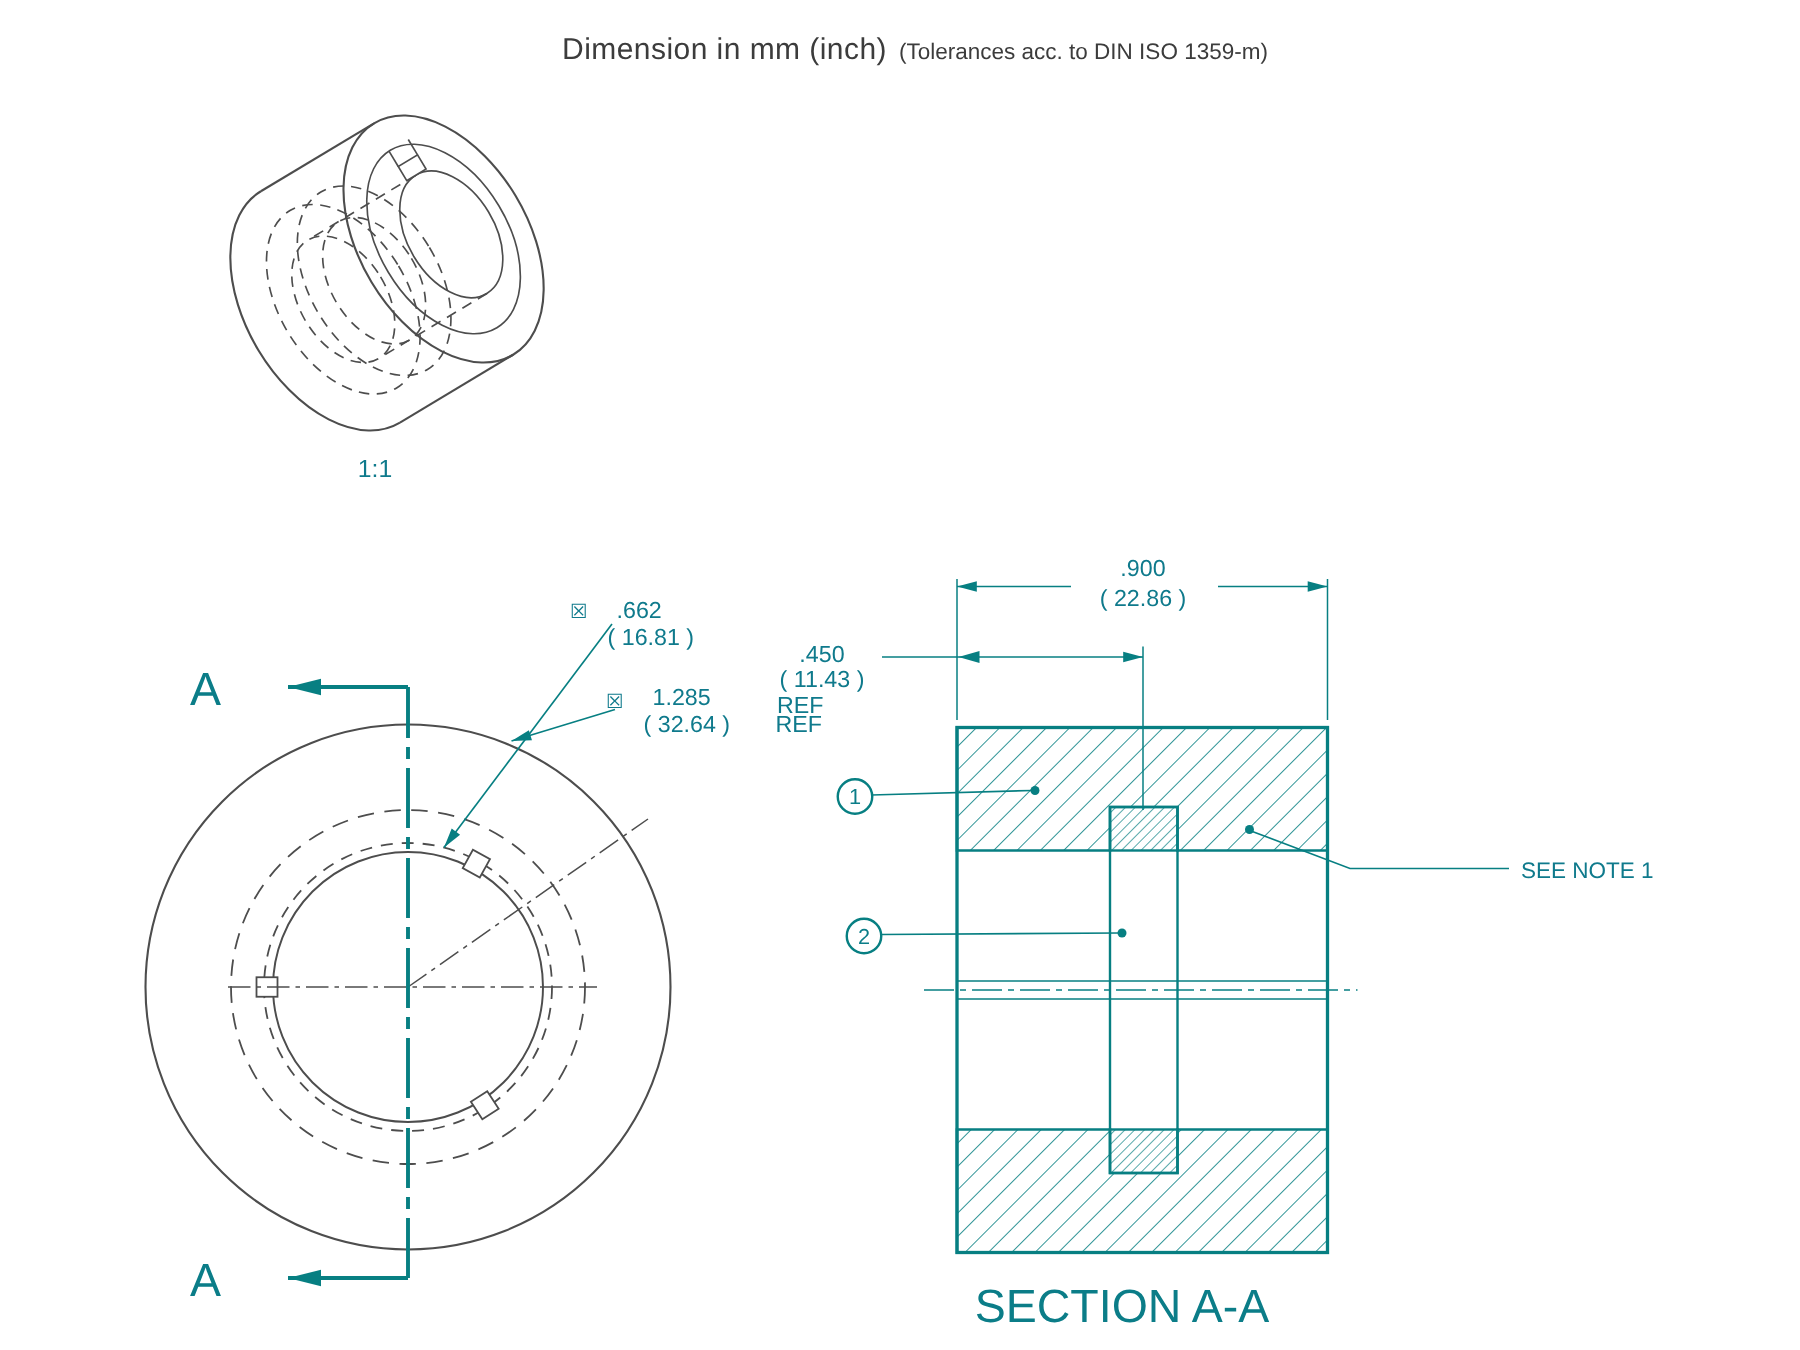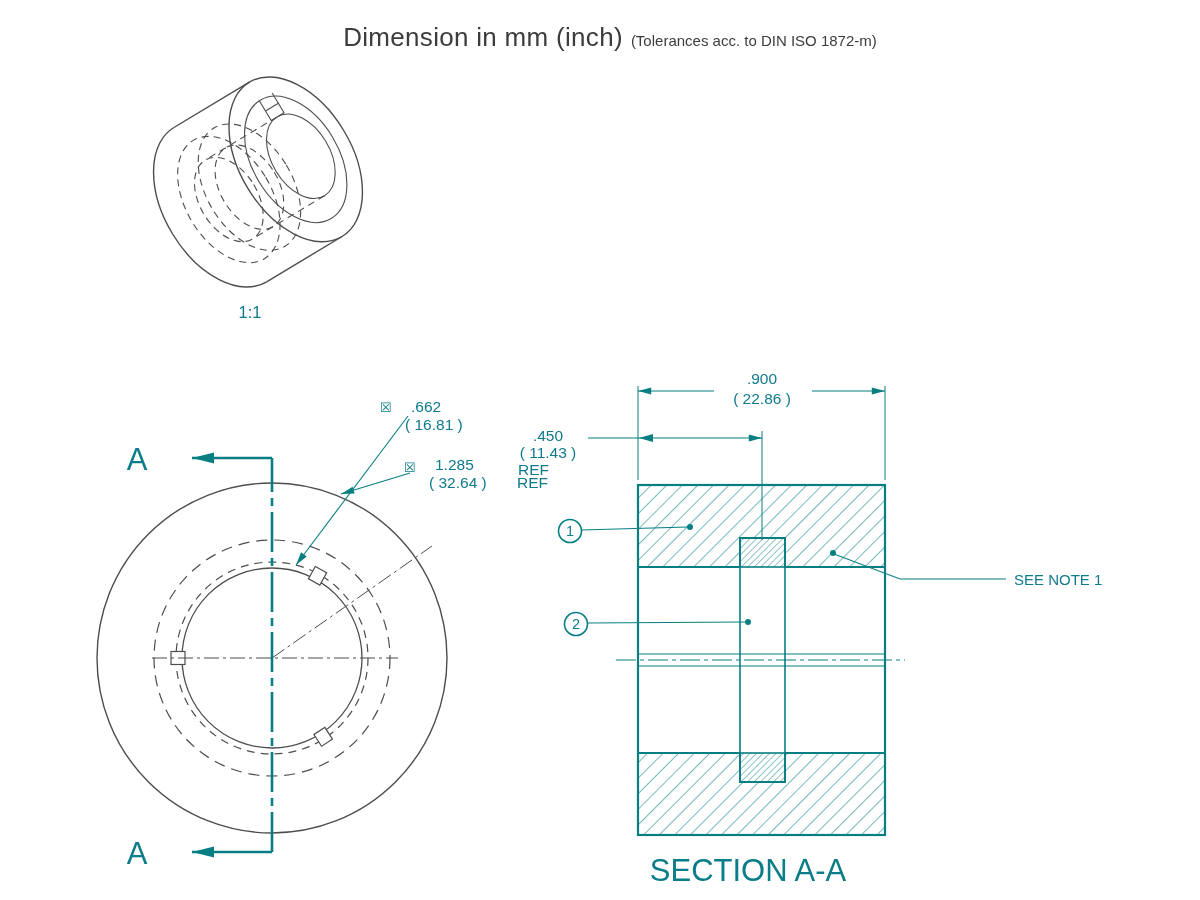--- a/index.html
+++ b/index.html
@@ -1,38 +1,38 @@
 <!DOCTYPE html>
 <html><head>
 <meta charset="utf-8">
 <style>
   html,body{margin:0;padding:0;background:#ffffff;}
   .page{position:relative;width:1200px;height:900px;background:#fff;overflow:hidden;
         font-family:"Liberation Sans", sans-serif;}
   .title-bar{position:absolute;top:22px;left:0;width:100%;text-align:center;color:#3c3c3c;}
-  .title-main{font-size:26px;letter-spacing:0.3px;margin-left:20px;}
+  .title-main{font-size:20px;letter-spacing:0.3px;margin-left:20px;}
   .title-sub{font-size:15px;margin-left:8px;}
   svg{position:absolute;top:0;left:0;}
   svg text{font-family:"Liberation Sans", sans-serif;}
   .dk{stroke:#4d4d4d;fill:none;}
   .tl{stroke:#077f82;fill:none;}
   .t-dim{fill:#0f7a8c;font-size:15.5px;}
   .t-sym{fill:#0f7a8c;font-size:13px;}
   .t-big{fill:#0b7d88;font-size:31px;}
   .t-note{fill:#0f7a8c;font-size:15px;}
   .t-balloon{fill:#0b7d88;font-size:14.5px;}
   .t-scale{fill:#0f7a8c;font-size:16.5px;}
 </style>
 </head>
 <body>
 
 <div class="page">
 
   <div class="title-bar">
-    <span class="title-main">Dimension in mm (inch)</span><span class="title-sub">(Tolerances acc. to DIN ISO 1872-m)</span>
+    <span class="title-main">Dimension in mm (inch)</span><span class="title-sub">(Tolerances acc. to DIN ISO 1359-m)</span>
   </div>
 
   <svg width="1200" height="900" viewBox="0 0 1200 900">
     <defs>
       <pattern id="hatch1" patternUnits="userSpaceOnUse" width="11" height="11" patternTransform="rotate(45)">
         <line x1="0" y1="0" x2="0" y2="11" stroke="#077f82" stroke-width="1.1"></line>
       </pattern>
       <pattern id="hatch2" patternUnits="userSpaceOnUse" width="4.6" height="4.6" patternTransform="rotate(45)">
         <line x1="0" y1="0" x2="0" y2="4.6" stroke="#077f82" stroke-width="0.9"></line>
       </pattern>

